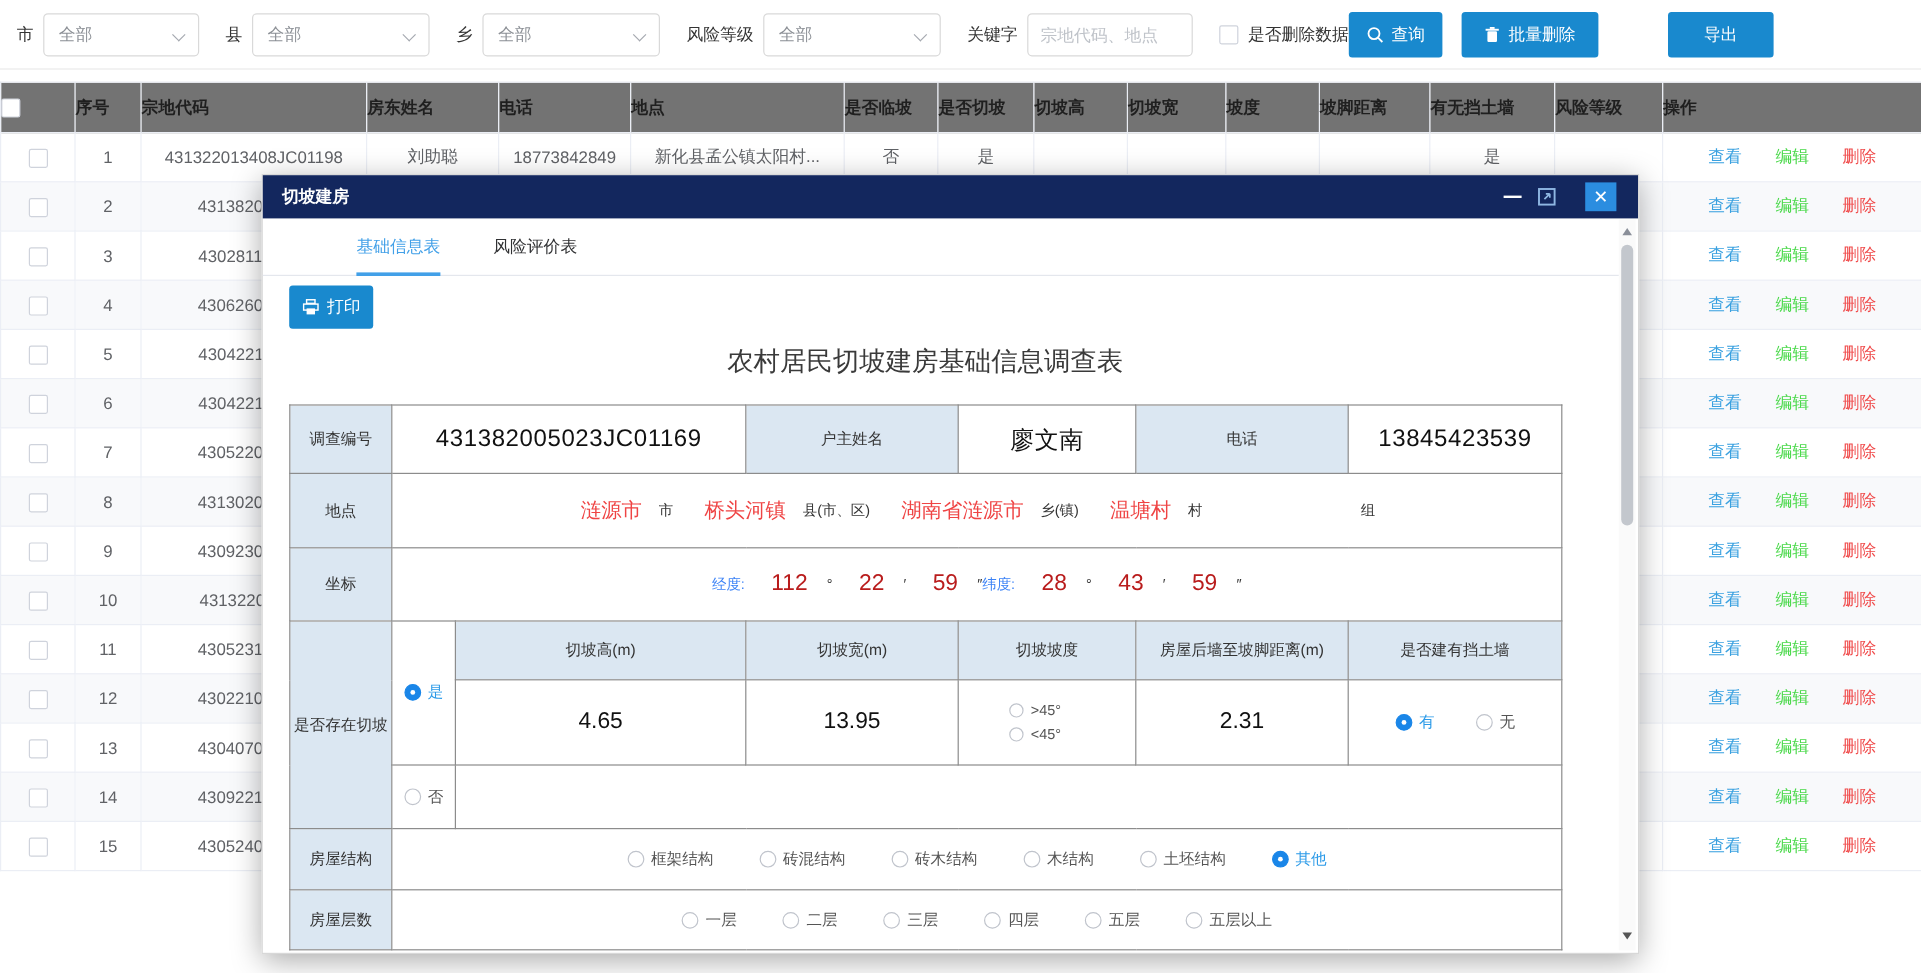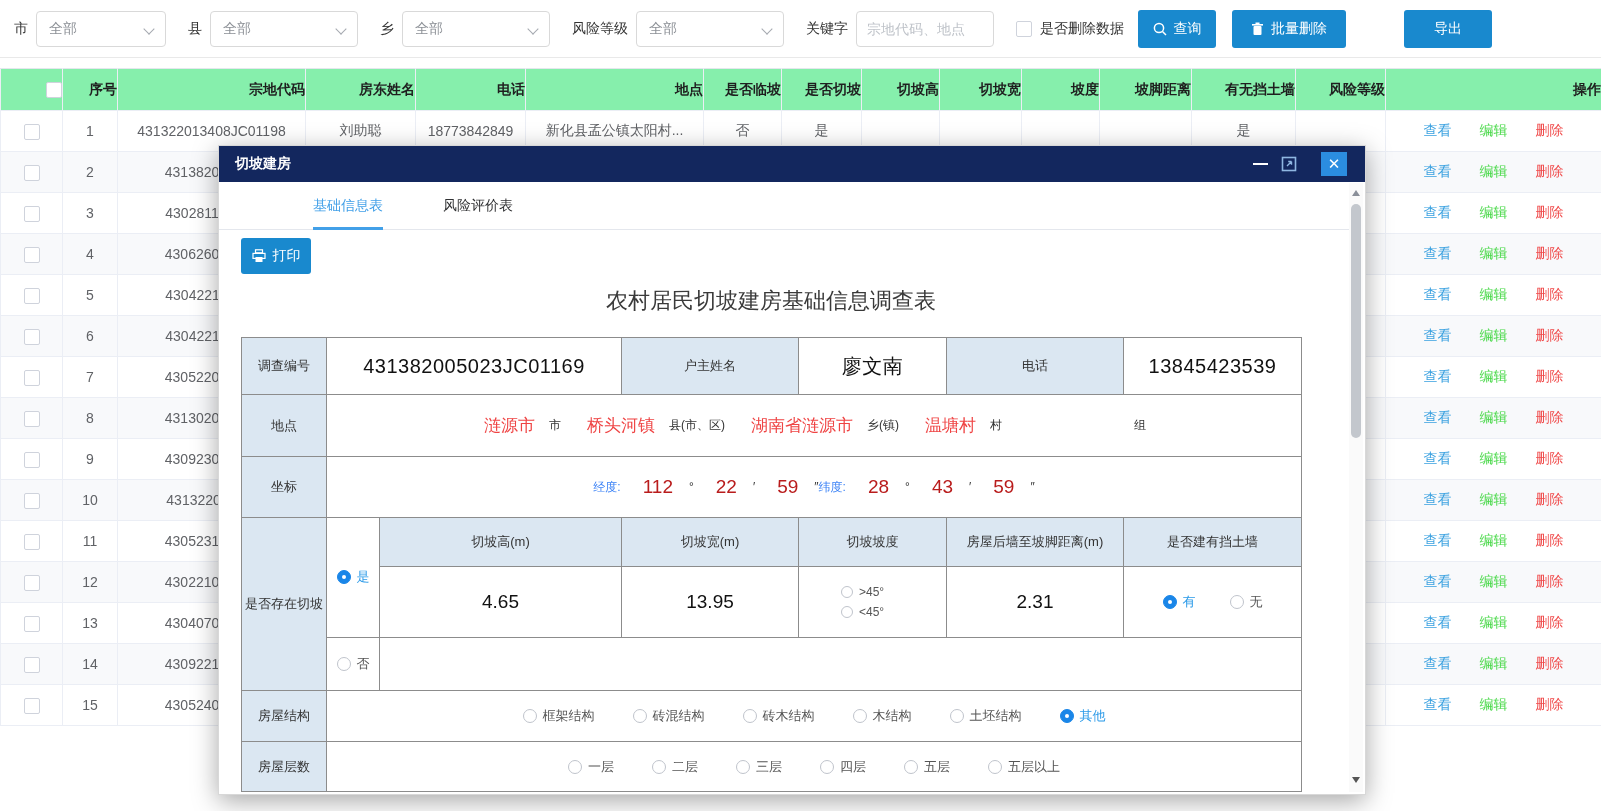--- a/index.html
+++ b/index.html
@@ -15,34 +15,34 @@
     color:#8c9096; margin-right:22px; }
   .sel-city { width:130px; } .sel-county { width:148px; } .sel-town { width:148px; } .sel-risk { width:148px; }
   .chev { position:absolute; right:12px; top:13px; width:8px; height:8px;
     border-right:1.5px solid #a5a9b0; border-bottom:1.5px solid #a5a9b0; transform:rotate(45deg); }
   .kw-input { width:138px; height:36px; border:1px solid #d9d9d9; border-radius:4px;
     padding:0 10px; font-size:14px; color:#333; margin-right:22px; outline:none;
     font-family:"Liberation Sans","DejaVu Sans",sans-serif; }
   .kw-input::placeholder { color:#bfc3c9; }
   .cb { display:inline-block; width:16px; height:16px; border:1px solid #cfd3dc;
     border-radius:2px; background:#fff; vertical-align:middle; }
-  .del-check { display:flex; align-items:center; gap:8px; margin-right:14px; white-space:nowrap; }
+  .del-check { display:flex; align-items:center; gap:8px; white-space:nowrap; }
   .btn { height:38px; border:none; border-radius:3px; background:#1989ce; color:#fff;
     font-size:14px; display:inline-flex; align-items:center; justify-content:center;
     gap:7px; cursor:pointer; font-family:inherit; }
   .btn-query { width:78px; margin-right:16px; }
   .btn-batch { width:114px; margin-right:16px; }
   .btn-export { width:88px; margin-left:42px; }
   .icon-svg { display:block; }
 
   
   .data-table { width:1601px; border-collapse:collapse; table-layout:fixed; margin-top:10px;
     font-size:14px; }
-  .data-table th { height:42px; font-weight:bold; color:#1f1f1f; text-align:right;
-    border:1px solid #ebeef5; border-top:1px solid #e4e7ed; background:#86efac; }
+  .data-table th { height:42px; font-weight:bold; color:#1f1f1f; text-align:left;
+    border:1px solid #ebeef5; border-top:1px solid #e4e7ed; background:#737373; }
   .data-table td { height:41px; color:#606266; text-align:center; border:1px solid #ebeef5;
     overflow:hidden; white-space:nowrap; }
   .data-table tbody tr:nth-child(even) { background:#f8f9fb; }
   .actions { }
   .lnk { cursor:pointer; margin:0 14px; text-decoration:none; }
   .lnk.view { color:#3aa1e0; } .lnk.edit { color:#4ad94a; } .lnk.del { color:#f04b4b; }
 
   
   .modal { position:absolute; left:218px; top:145px; width:1148px; height:650px;
     background:#fff; z-index:10; box-shadow:0 6px 24px rgba(0,0,0,.35); border:1px solid #d8d8d8; }
@@ -51,21 +51,21 @@
   .modal-title { color:#fff; font-size:14px; font-weight:bold; flex:1; }
   .win-btns { display:flex; align-items:center; gap:13px; }
   .win-min { width:15px; height:2px; background:#fff; display:inline-block; cursor:pointer; }
   .win-max { cursor:pointer; display:inline-flex; }
   .win-close { width:26px; height:24px; background:#2b8de0; color:#fff; display:inline-flex;
     align-items:center; justify-content:center; font-size:15px; font-weight:bold;
     cursor:pointer; margin-left:11px; }
   .tabbar { height:48px; border-bottom:1px solid #e4e7ed; display:flex; align-items:stretch;
     padding-left:78px; gap:44px; margin-right:16px; }
   .tab { display:flex; align-items:center; font-size:14px; color:#303133; cursor:pointer;
-    position:relative;margin-left:16px; }
+    position:relative; }
   .tab.active { color:#42a0e8; }
   .tab.active::after { content:''; position:absolute; left:0; right:0; bottom:-1px;
     height:3px; background:#42a0e8; }
   .modal-body { position:relative; padding:8px 16px 0 22px; height:565px; overflow:hidden; }
   .print-btn { width:70px; height:36px; }
   .form-wrap { width:1060px; }
   .form-title { text-align:center; font-size:22px; color:#3a3a3a; margin:12px 0 21px; }
 
   
   .form-table { border-collapse:collapse; table-layout:fixed; width:1060px; }

